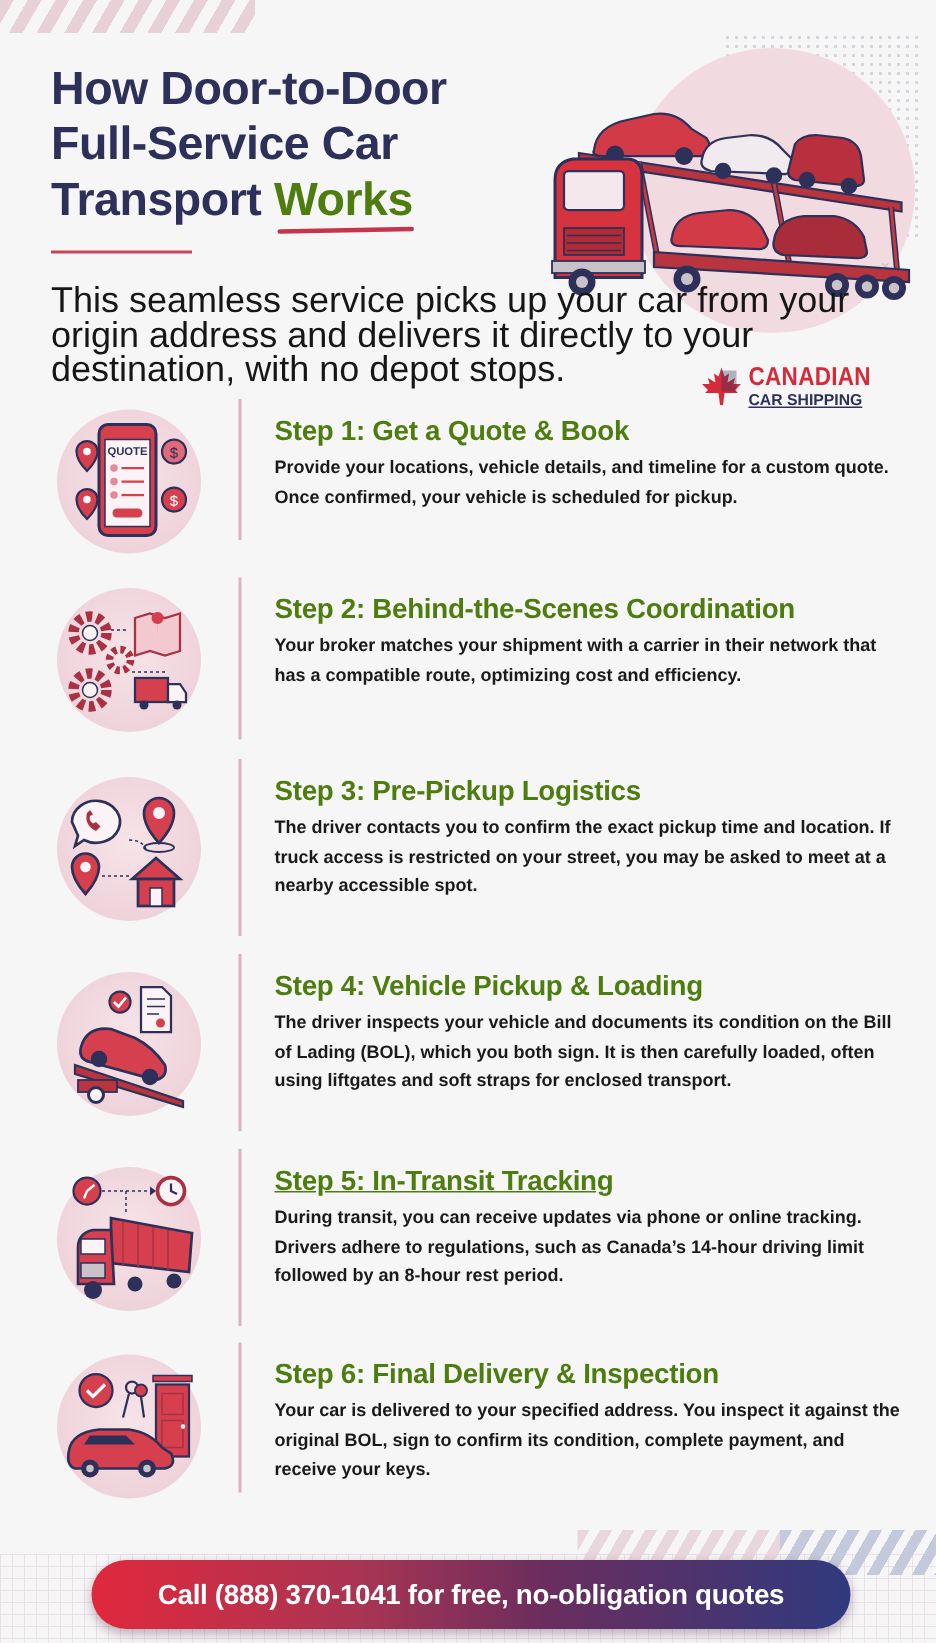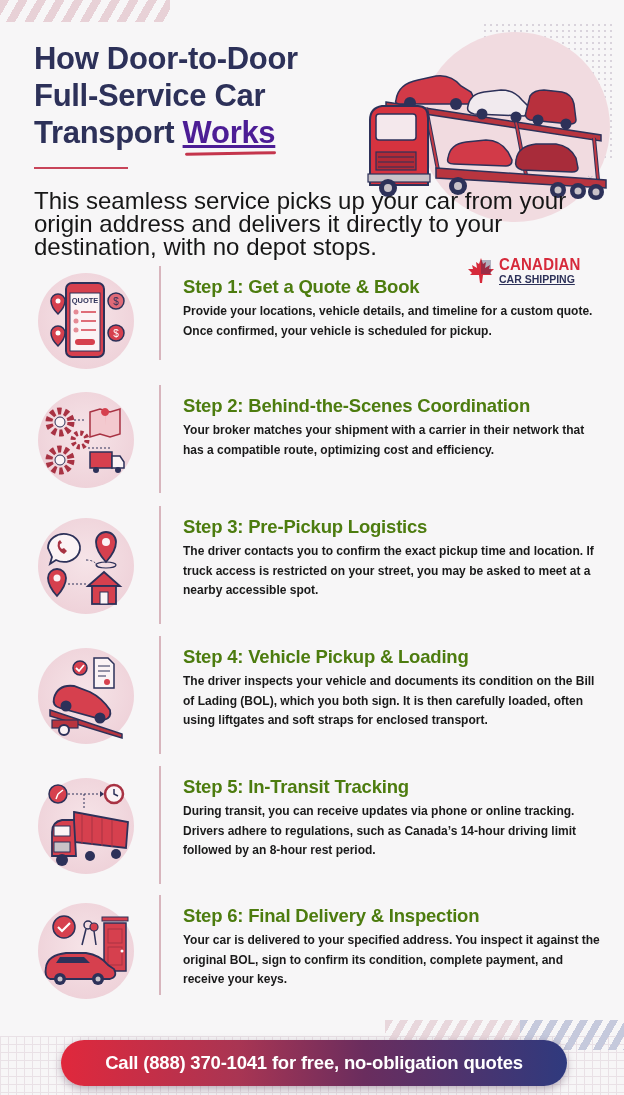--- a/index.html
+++ b/index.html
@@ -23,34 +23,34 @@
   .hero-circle {
     position: absolute; left: 420px; top: 32px; width: 190px; height: 190px;
     border-radius: 50%; background: #f1dbe0;
   }
   .small-x { position:absolute; left: 587px; top: 172px; color:#c9bfc5; font-size: 11px; }
   .title {
     position: absolute; left: 34px; top: 40px; width: 340px;
     font-size: 31px; font-weight: 700; line-height: 37px; color: #2d3159;
     letter-spacing: -0.3px;
   }
-  .title .accent { color: #4c1d95; position: relative; display: inline-block; text-decoration: underline; }
+  .title .accent { color: #4d7c0f; position: relative; display: inline-block; }
   .title .accent::after {
     content: ""; position: absolute; left: 2px; right: 0; bottom: -4px; height: 3px;
     border-radius: 3px; background: #c4354c; transform: rotate(-1deg);
   }
   .title-rule { position: absolute; left: 34px; top: 167px; width: 94px; height: 2px; background: #c84459; }
 
   .truck { position: absolute; left: 366px; top: 40px; width: 246px; height: 160px; }
 
   .intro {
     position: absolute; left: 34px; top: 189px; width: 570px;
     font-size: 24px; line-height: 23px; color: #161616;
   }
-  .logo { position: absolute; left: 467px; top: 256px; display: flex; align-items: flex-end; gap: 4px; }
+  .logo { position: absolute; left: 467px; top: 244px; display: flex; align-items: flex-start; gap: 4px; }
   .logo .txt { display:flex; flex-direction: column; line-height: 1; }
   .logo .l1 { color: #d62a3b; font-weight: 700; font-size: 15px; letter-spacing: .2px; transform: scaleY(1.15); }
   .logo .l2 { color: #2d3159; font-weight: 700; font-size: 10.5px; margin-top: 3px; text-decoration: underline; }
 
   .step { position: absolute; left: 0; width: 624px; }
   .step .icon-wrap {
     position: absolute; left: 38px; width: 96px; height: 96px;
     border-radius: 50%; background: radial-gradient(circle at 50% 45%, #f6e4e8 0%, #efd3da 70%, #ead0d6 100%);
   }
   .step .icon-wrap svg { position: absolute; left: 0; top: 0; width: 96px; height: 96px; }
@@ -276,21 +276,21 @@
         <line x1="74" y1="42" x2="74" y2="69" stroke="#a83243"></line>
       <path d="M14,54 Q14,44 24,42 L36,42 L38,78 L14,78Z" fill="#d6404e" stroke="#2d3159" stroke-width="1.8"></path>
       <rect x="16" y="48" width="16" height="10" fill="#fbf3f5" stroke="#2d3159"></rect>
       <rect x="16" y="64" width="16" height="10" fill="#c9c2c8" stroke="#2d3159"></rect>
       <circle cx="24" cy="82" r="6" fill="#2d3159"></circle>
         <circle cx="52" cy="78" r="5" fill="#2d3159"></circle>
         <circle cx="78" cy="76" r="5" fill="#2d3159"></circle>
     </svg>
   </div>
   <div class="divider" style="top:0; height:118px;"></div>
-  <h2 class="heading" style="top:10px;">Step 5: In-Transit Tracking</h2>
+  <h2 class="heading" style="top:10px;text-decoration:underline;">Step 5: In-Transit Tracking</h2>
   <p class="body" style="top:36px;">During transit, you can receive updates via phone or online tracking. Drivers adhere to regulations, such as Canada’s 14-hour driving limit followed by an 8-hour rest period.</p>
 </section>
 
 <section class="step" style="top:895px;">
   <div class="icon-wrap" style="top:8px;">
     <svg viewBox="0 0 96 96">
       <circle cx="26" cy="24" r="11" fill="#d6404e" stroke="#2d3159" stroke-width="1.5"></circle>
       <path d="M20,24 l4,4 l8,-8" stroke="#fff" stroke-width="2.2" fill="none"></path>
       <circle cx="50" cy="22" r="4" fill="none" stroke="#2d3159" stroke-width="1.5"></circle>
       <circle cx="56" cy="24" r="4" fill="#d6404e" stroke="#2d3159" stroke-width="1.2"></circle>

